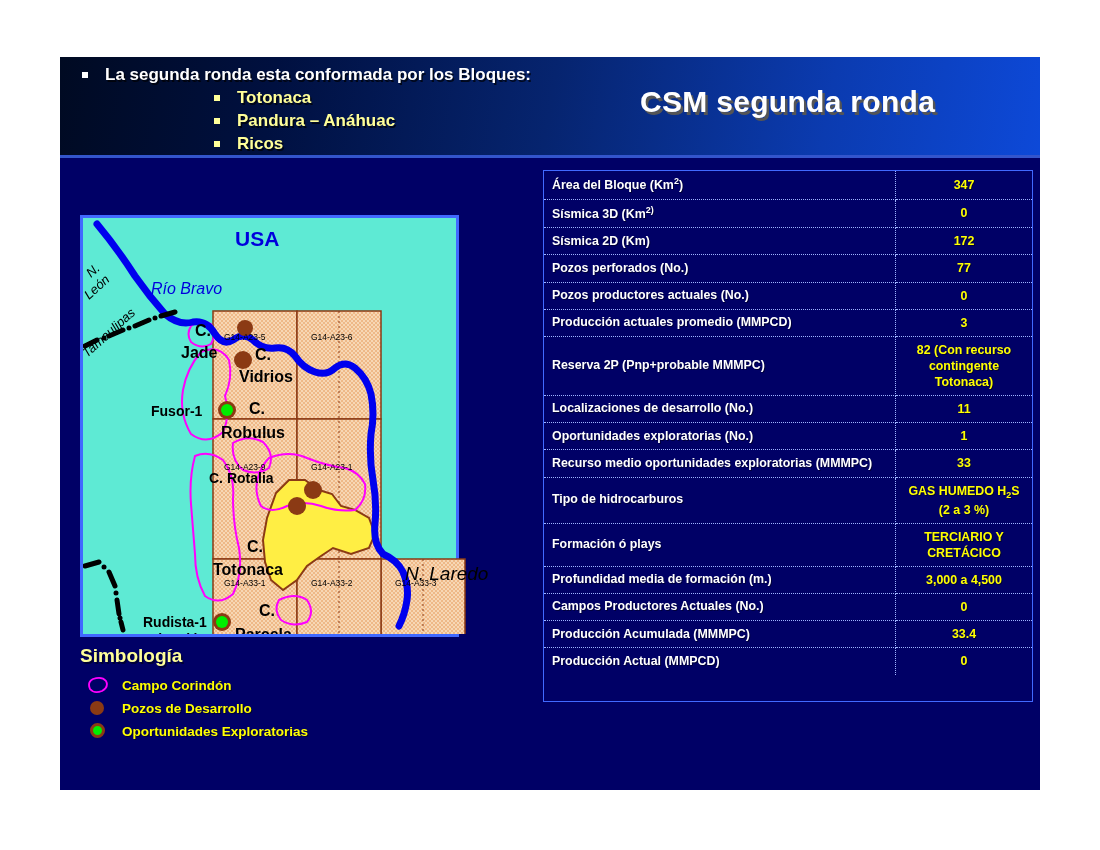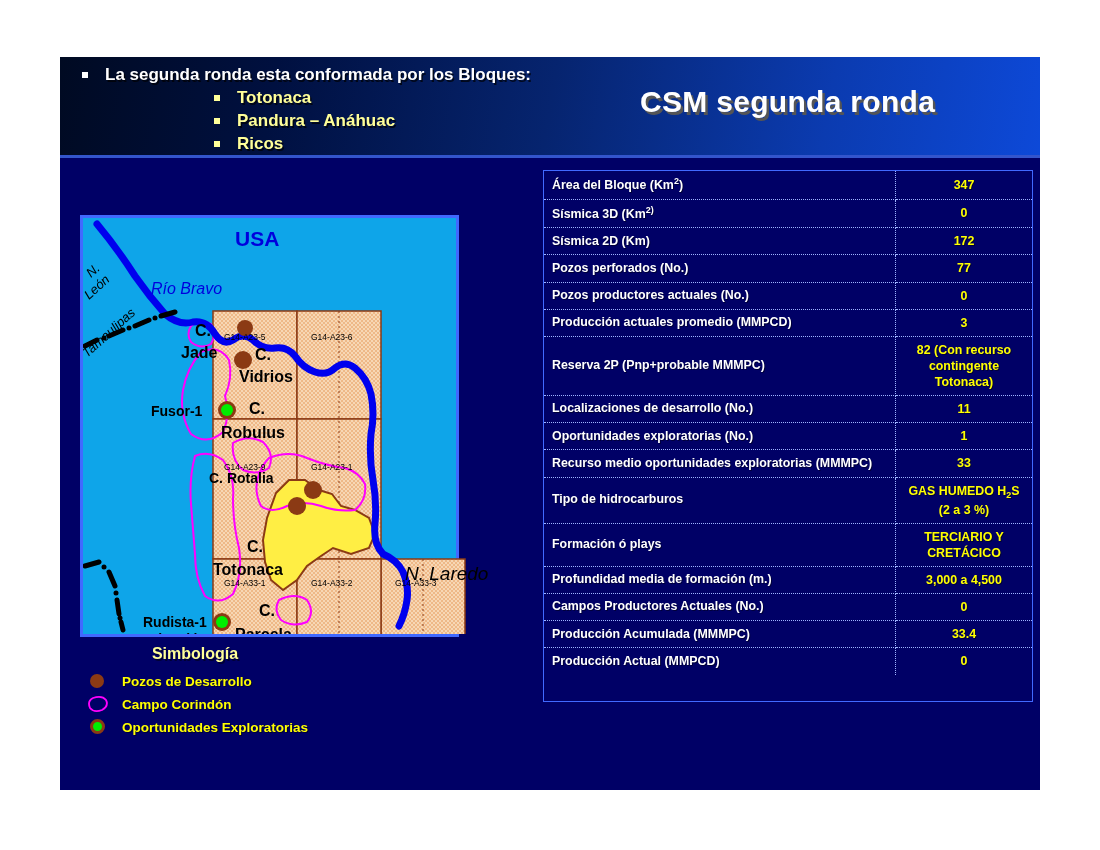--- a/index.html
+++ b/index.html
@@ -83,35 +83,34 @@
     font-size: 25px;
     font-weight: bold;
     color: #ffff99;
     text-shadow: 2px 2px 0 rgba(0,0,0,.55);
     margin-top: 48px;
   }
   #map-frame {
     position: absolute;
     left: 20px; top: 158px;
     width: 379px; height: 422px;
-    background: #0ea5e9;
+    background: #5eead4;
     border: 3px solid #4169ff;
     box-sizing: border-box;
   }
   #map-svg { display: block; }
   
   #legend {
     position: absolute;
     left: 20px; top: 588px;
     width: 430px;
   }
   #legend-title {
-    text-align: center;
     width: 230px;
-    font-size: 16px;
+    font-size: 19px;
     font-weight: bold;
     color: #ffff99;
     text-shadow: 1.5px 1.5px 0 rgba(0,0,0,.5);
     margin-bottom: 8px;
   }
   .leg-row {
     display: flex;
     align-items: center;
     gap: 8px;
     margin: 3px 0 3px 0;
@@ -327,32 +326,32 @@
       <text x="228" y="368" font-family="Liberation Sans, sans-serif" font-size="8.5" fill="#000">G14-A33-2</text>
       <text x="312" y="368" font-family="Liberation Sans, sans-serif" font-size="8.5" fill="#000">G14-A33-3</text>
     </svg>
   </div>
 
   <div id="legend">
     <div id="legend-title">Simbología</div>
 
     <div class="leg-row">
       <span class="leg-sym">
-        <span class="dot brown"></span>
-      </span>
-      <span class="leg-label">Pozos de Desarrollo</span>
-    </div>
-
-    <div class="leg-row">
-      <span class="leg-sym">
         <svg width="30" height="20" viewBox="0 0 30 20">
           <path d="M6,14 Q3,7 9,4 Q18,1 22,6 Q25,12 18,16 Q10,19 6,14 Z" fill="none" stroke="#ff00ff" stroke-width="1.8"></path>
         </svg>
       </span>
       <span class="leg-label">Campo Corindón</span>
+    </div>
+
+    <div class="leg-row">
+      <span class="leg-sym">
+        <span class="dot brown"></span>
+      </span>
+      <span class="leg-label">Pozos de Desarrollo</span>
     </div>
 
     <div class="leg-row">
       <span class="leg-sym">
         <span class="dot green"></span>
       </span>
       <span class="leg-label">Oportunidades Exploratorias</span>
     </div>
   </div>
 

